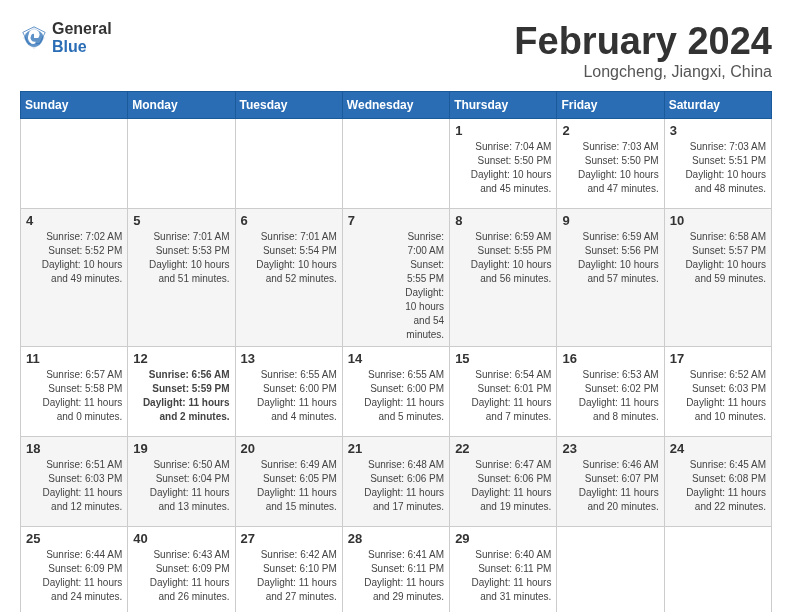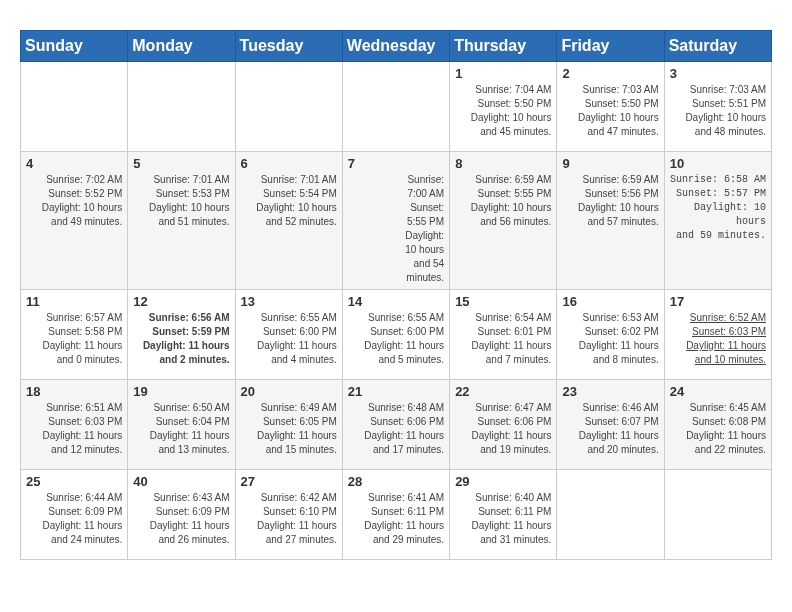--- a/index.html
+++ b/index.html
@@ -53,21 +53,21 @@
       color: #555;
     }
     table {
       width: 100%;
       border-collapse: collapse;
       table-layout: fixed;
     }
     thead th {
       background-color: #2a6db5;
       color: #fff;
-      font-size: 16px;
+      font-size: 12px;
       font-weight: bold;
       padding: 6px 4px;
       text-align: left;
       border: 1px solid #1a5a9a;
       margin-left: 15px;
     }
     tbody td {
       border: 1px solid #ccc;
       vertical-align: top;
       padding: 4px 5px;
@@ -92,20 +92,36 @@
       text-align: right;
     }
     .empty {
       background: #fff !important;
     }
   </style>
 </head>
 <body>
 
 <div class="header">
+  <div class="logo">
+    <svg class="logo-icon" viewBox="0 0 40 40" xmlns="http://www.w3.org/2000/svg">
+      <polygon points="20,4 36,20 20,36 4,20" fill="#2a6db5" opacity="0.15"></polygon>
+      <polygon points="20,4 36,12 28,28 12,28 4,12" fill="none" stroke="#2a6db5" stroke-width="1"></polygon>
+      <path d="M8,14 Q20,2 32,14 Q36,22 28,30 Q20,36 12,30 Q4,22 8,14Z" fill="#2a6db5" opacity="0.7"></path>
+      <path d="M14,10 Q20,5 26,10 Q30,15 26,20 L20,20 L20,14 Q17,14 16,16 Q14,20 16,23 Q18,26 22,25 L22,28 Q17,30 14,26 Q10,21 12,16 Q13,12 14,10Z" fill="white"></path>
+    </svg>
+    <div class="logo-text">
+      <span class="logo-general">General</span>
+      <span class="logo-blue">Blue</span>
+    </div>
+  </div>
+  <div class="title-block">
+    <div class="month-title">February 2024</div>
+    <div class="location">Longcheng, Jiangxi, China</div>
+  </div>
 </div>
 
 <table>
   <thead>
     <tr>
     <th>Sunday</th>
         <th>Monday</th>
         <th>Tuesday</th>
         <th>Wednesday</th>
         <th>Thursday</th>
@@ -179,21 +195,21 @@
         </td>
         <td>
           <div class="day-num">9</div>
           <div class="day-info" style="white-space: pre-line;">Sunrise: 6:59 AM
 Sunset: 5:56 PM
 Daylight: 10 hours
 and 57 minutes.</div>
         </td>
         <td>
           <div class="day-num">10</div>
-          <div class="day-info" style="white-space: pre-line; font-family: Liberation Mono, monospace;">Sunrise: 6:58 AM
+          <div class="day-info" style="white-space: pre-line;">Sunrise: 6:58 AM
 Sunset: 5:57 PM
 Daylight: 10 hours
 and 59 minutes.</div>
         </td>
       </tr>
       <tr>
         <td>
           <div class="day-num">11</div>
           <div class="day-info" style="white-space: pre-line;">Sunrise: 6:57 AM
 Sunset: 5:58 PM
@@ -230,21 +246,21 @@
         </td>
         <td>
           <div class="day-num">16</div>
           <div class="day-info" style="white-space: pre-line;">Sunrise: 6:53 AM
 Sunset: 6:02 PM
 Daylight: 11 hours
 and 8 minutes.</div>
         </td>
         <td>
           <div class="day-num">17</div>
-          <div class="day-info" style="white-space: pre-line; text-decoration: underline;">Sunrise: 6:52 AM
+          <div class="day-info" style="white-space: pre-line;">Sunrise: 6:52 AM
 Sunset: 6:03 PM
 Daylight: 11 hours
 and 10 minutes.</div>
         </td>
       </tr>
       <tr>
         <td>
           <div class="day-num">18</div>
           <div class="day-info" style="white-space: pre-line;">Sunrise: 6:51 AM
 Sunset: 6:03 PM

